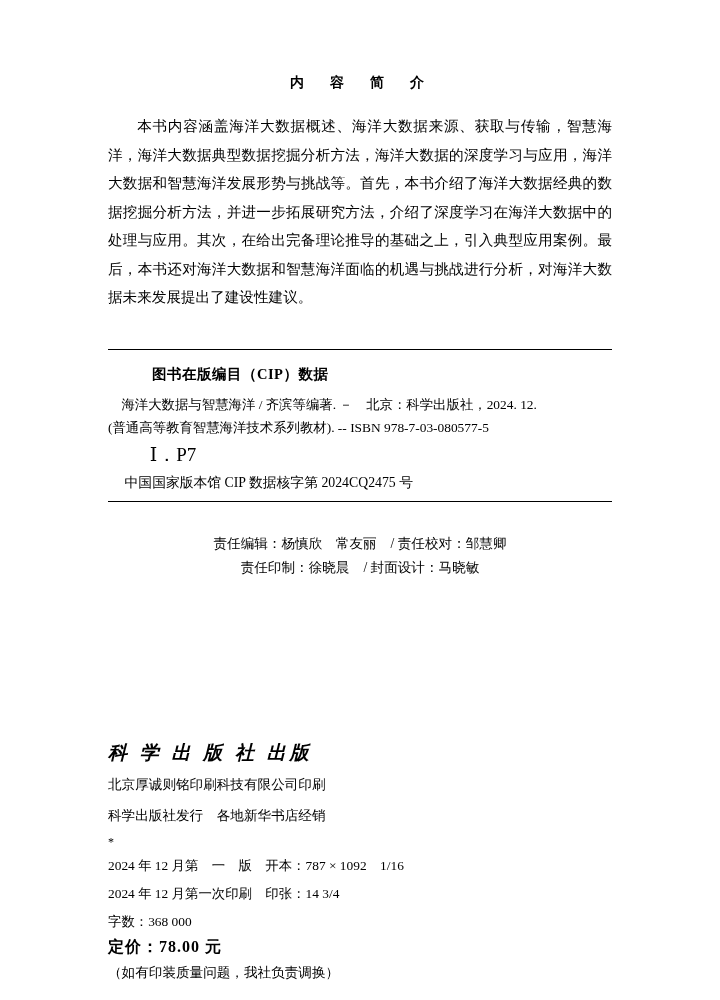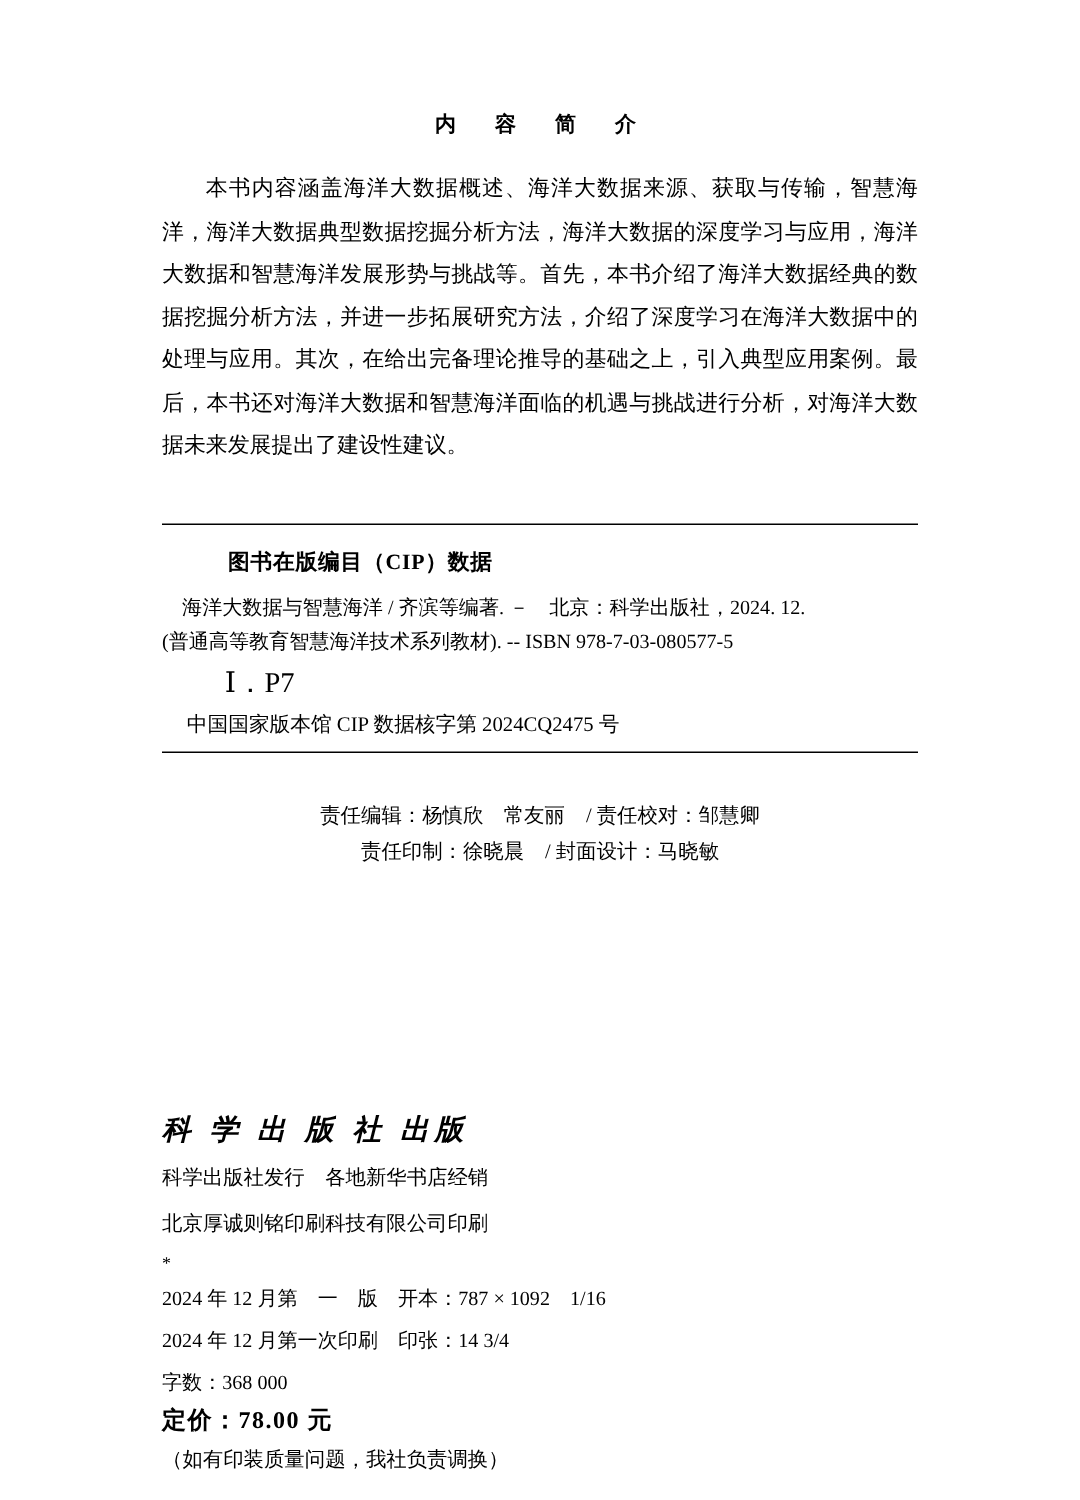--- a/index.html
+++ b/index.html
@@ -181,22 +181,22 @@
       </div>
       <div>
         <span>责任印制：</span><span>徐晓晨</span><span class="sp"></span><span>/ 封面设计：</span><span>马晓敏</span>
       </div>
     </div>
 
   </div>
 
   <div class="pubwrap">
     <div class="press-name">科 学 出 版 社 出版</div>
+    <div class="printer">北京厚诚则铭印刷科技有限公司印刷</div>
     <div class="printer">科学出版社发行　各地新华书店经销</div>
-    <div class="printer">北京厚诚则铭印刷科技有限公司印刷</div>
     <div class="star">*</div>
     <div class="impr">2024 年 12 月第　一　版　开本：787 × 1092　1/16</div>
     <div class="impr">2024 年 12 月第一次印刷　印张：14 3/4</div>
     <div class="impr">字数：368 000</div>
     <div class="price">定价：78.00 元</div>
     <div class="note">（如有印装质量问题，我社负责调换）</div>
   </div>
 </div>
 
 </body></html>

